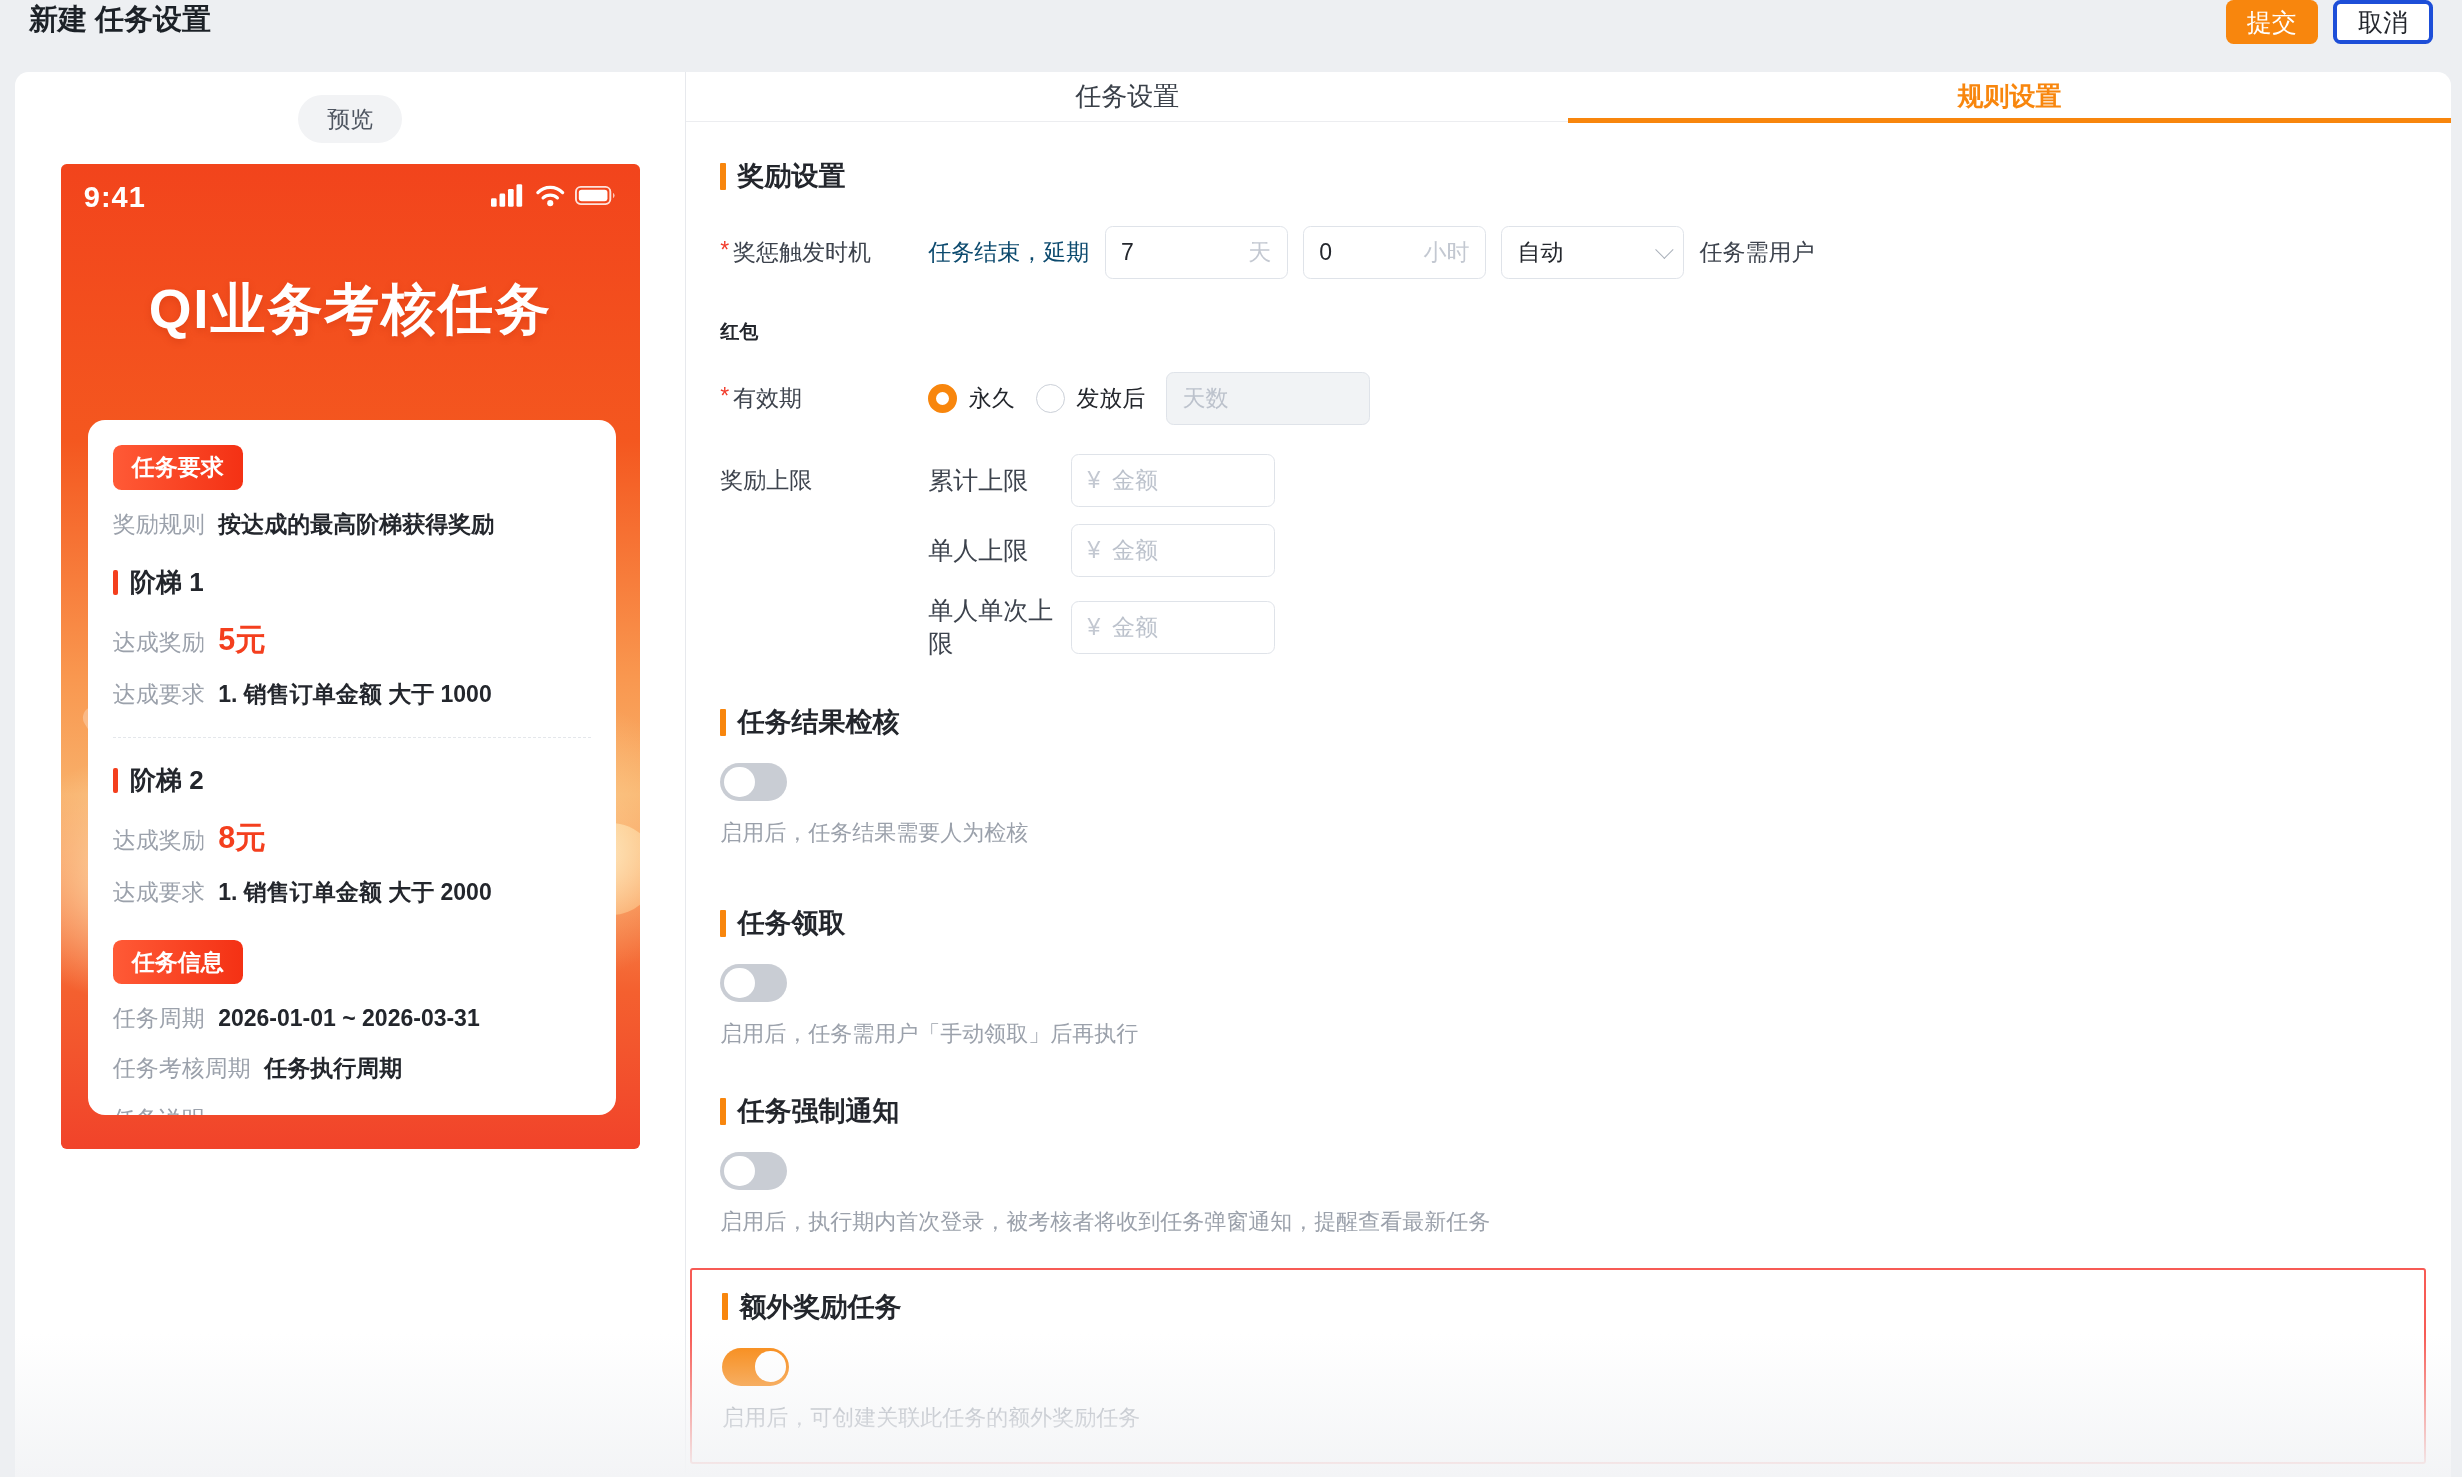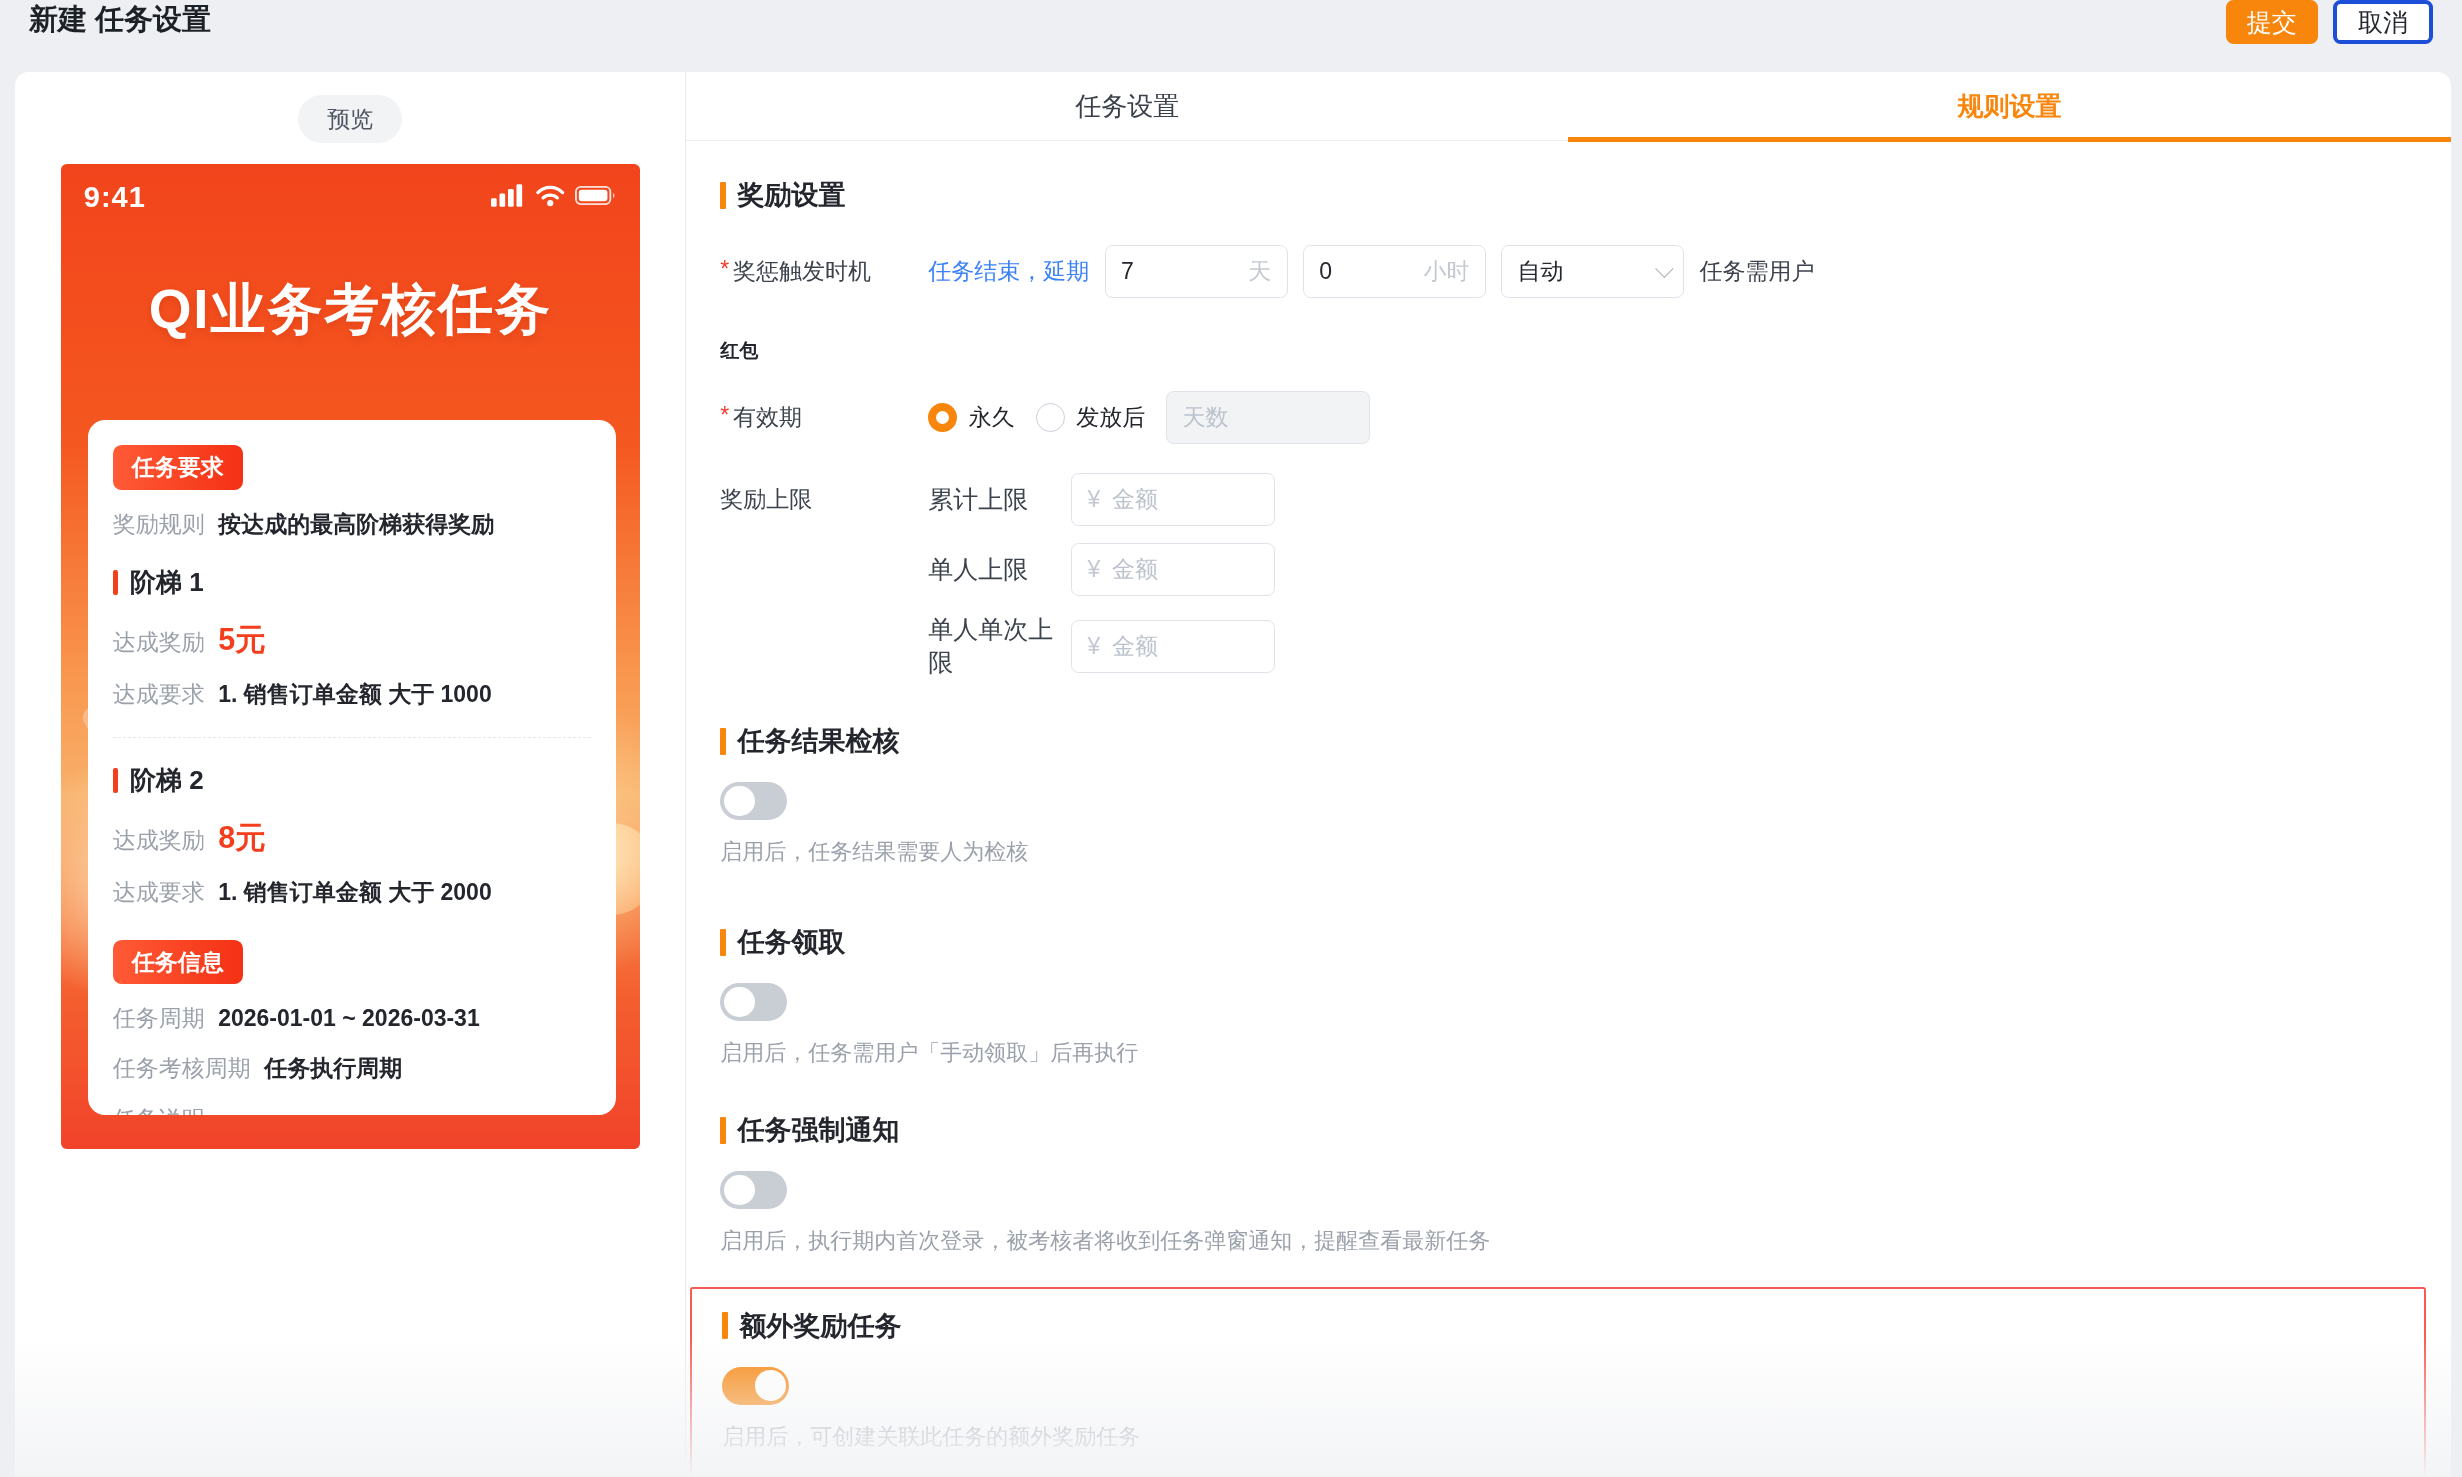--- a/index.html
+++ b/index.html
@@ -44,33 +44,33 @@
   .kv .k { color:#9ba1ab; margin-right:13.4px; flex:none; }
   .kv .v { color:#23262c; font-weight:bold; }
   .kv .v-red { color:#f43f1e; font-weight:800; font-size:30.5px; }
   .tier-title { display:flex; align-items:center; margin-top:25px; font-size:26px; font-weight:bold; color:#23262c; }
   .tier-bar { width:5.7px; height:25px; background:#f43f1e; border-radius:1.9px; margin-right:11.5px; }
   .dashed-divider { border-top:1.9px dashed #e4e7eb; margin:27px 0 3.8px 0; }
   .info-badge-wrap { margin-top:32px; }
 
   
   .right-col { flex:1; position:relative; display:flex; flex-direction:column; }
-  .tabs { height:69px; display:flex; border-bottom:1.9px solid #ecedf0; flex:none;justify-content:center; }
+  .tabs { height:50px; display:flex; border-bottom:1.9px solid #ecedf0; flex:none;justify-content:center; }
   .tab { flex:1; display:flex; align-items:center; justify-content:center; font-size:26px; color:#3a4049; position:relative; cursor:pointer; }
   .tab.active { color:#F8860D; font-weight:bold; }
   .tab.active::after { content:""; position:absolute; left:0; right:0; bottom:-1.9px; height:4.8px; background:#F8860D; }
 
   .form { padding:36px 25px 0 34px; position:relative; }
   .sec-title { display:flex; align-items:center; font-size:27px; font-weight:bold; color:#23262c; }
   .sec-bar { width:5.7px; height:27px; background:#F8860D; border-radius:1px; margin-right:11.5px; flex:none; }
 
   .form-row { display:flex; align-items:center; margin-top:32px; }
   .row-label { width:208px; flex:none; font-size:23px; color:#3d434d; display:flex; align-items:flex-start; }
   .star { color:#f23c2c; margin-right:3.8px; }
-  .inline-text { font-size:23px; color:#3b82f6; margin-right:15.3px; }
+  .inline-text { font-size:23px; color:#0c4a6e; margin-right:15.3px; }
   .suffix-text { font-size:23px; color:#3d434d; margin-left:15.3px; }
 
   .input { height:53px; width:183px; border:1px solid #dfe3e9; border-radius:7.6px; display:flex; align-items:center; padding:0 15.3px; background:#fff; margin-right:15.3px; }
   .input .val { flex:1; font-size:23px; color:#23262c; }
   .input .unit { font-size:23px; color:#c3c8d1; }
   .input .prefix { font-size:23px; color:#c3c8d1; margin-right:11.5px; }
   .input .placeholder { flex:1; font-size:23px; color:#bcc2cc; }
   .input.disabled { background:#f1f3f5; }
   .select { height:53px; width:183px; border:1px solid #dfe3e9; border-radius:7.6px; display:flex; align-items:center; padding:0 15.3px; background:#fff; }
   .select .val { flex:1; font-size:23px; color:#23262c; }

